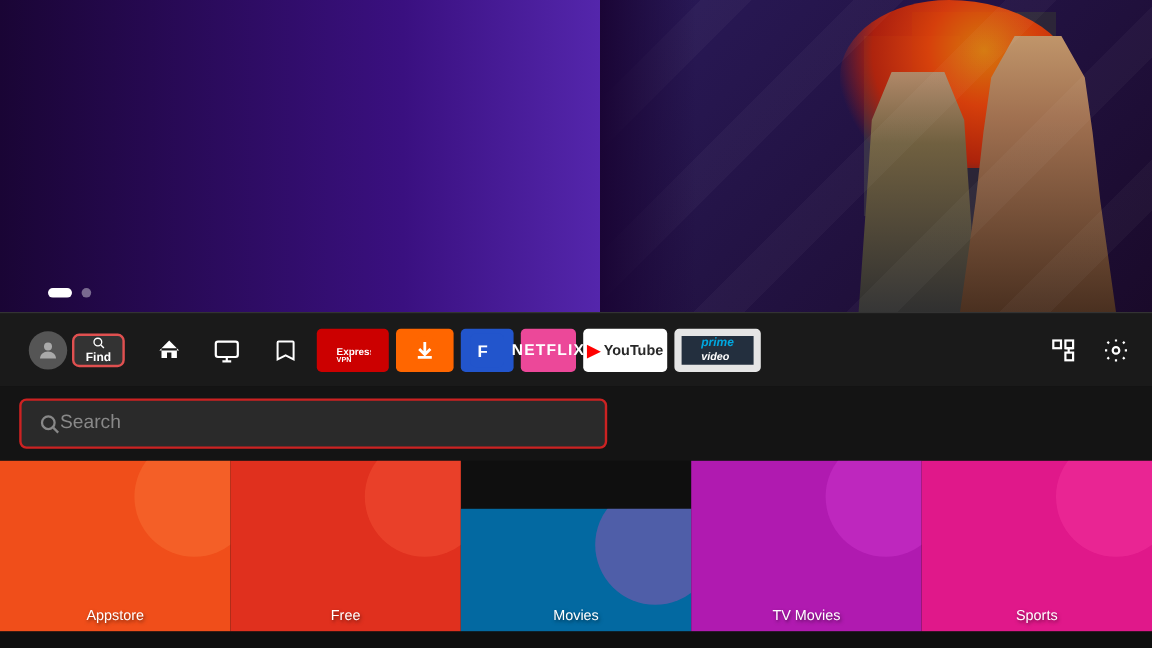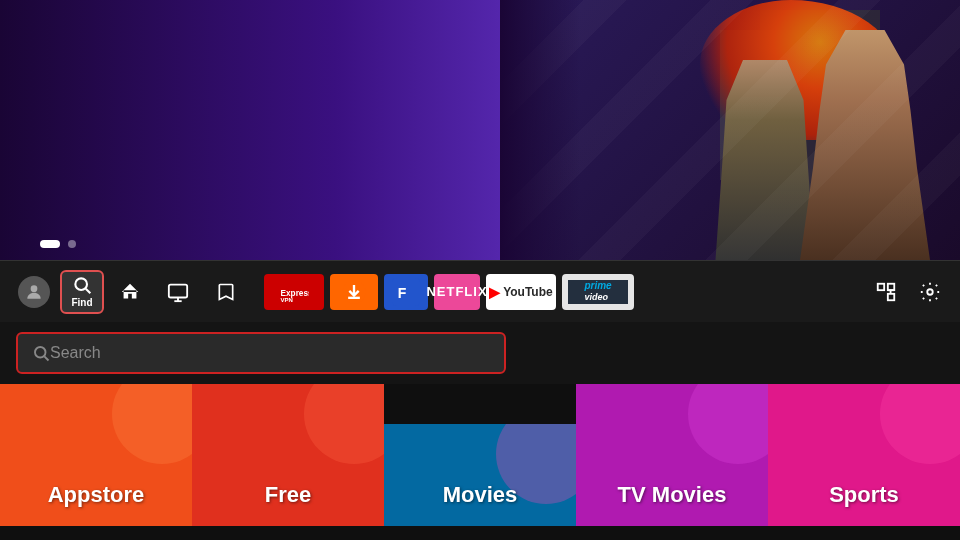--- a/index.html
+++ b/index.html
@@ -202,24 +202,24 @@
       height: 62px;
       background: #1a1a1a;
       display: flex;
       align-items: center;
       padding: 0 12px;
       gap: 4px;
       border-top: 1px solid #333;
     }
     .nav-icon {
       width: 44px;
-      height: 44px;
-      display: flex;
-      align-items: center;
-      justify-content: center;
+      height: 28px;
+      display: flex;
+      align-items: center;
+      justify-content: flex-end;
       border-radius: 6px;
       cursor: pointer;
       flex-shrink: 0;
     }
     .nav-icon.profile {
       background: transparent;
     }
     .nav-icon.find {
       background: #333;
       border: 2px solid #e05050;
@@ -358,23 +358,23 @@
       gap: 0;
       width: 100%;
       height: 142px;
       padding: 0;
     }
     .cat-tile {
       flex: 1;
       display: flex;
       align-items: flex-end;
       justify-content: center;
-      padding-bottom: 18px;
-      font-size: 22px;
-      font-weight: bold;
+      padding-bottom: 6px;
+      font-size: 12px;
+      font-weight: normal;
       color: white;
       cursor: pointer;
       position: relative;
       overflow: hidden;
     }
     .cat-tile.appstore { background: #f04e1a; }
     .cat-tile.free { background: #e0301e; }
     .cat-tile.movies { background: #0369a1; margin-top: 40px; }
     .cat-tile.tvshows { background: #b01ab0; }
     .cat-tile.sports { background: #e0188a; }

